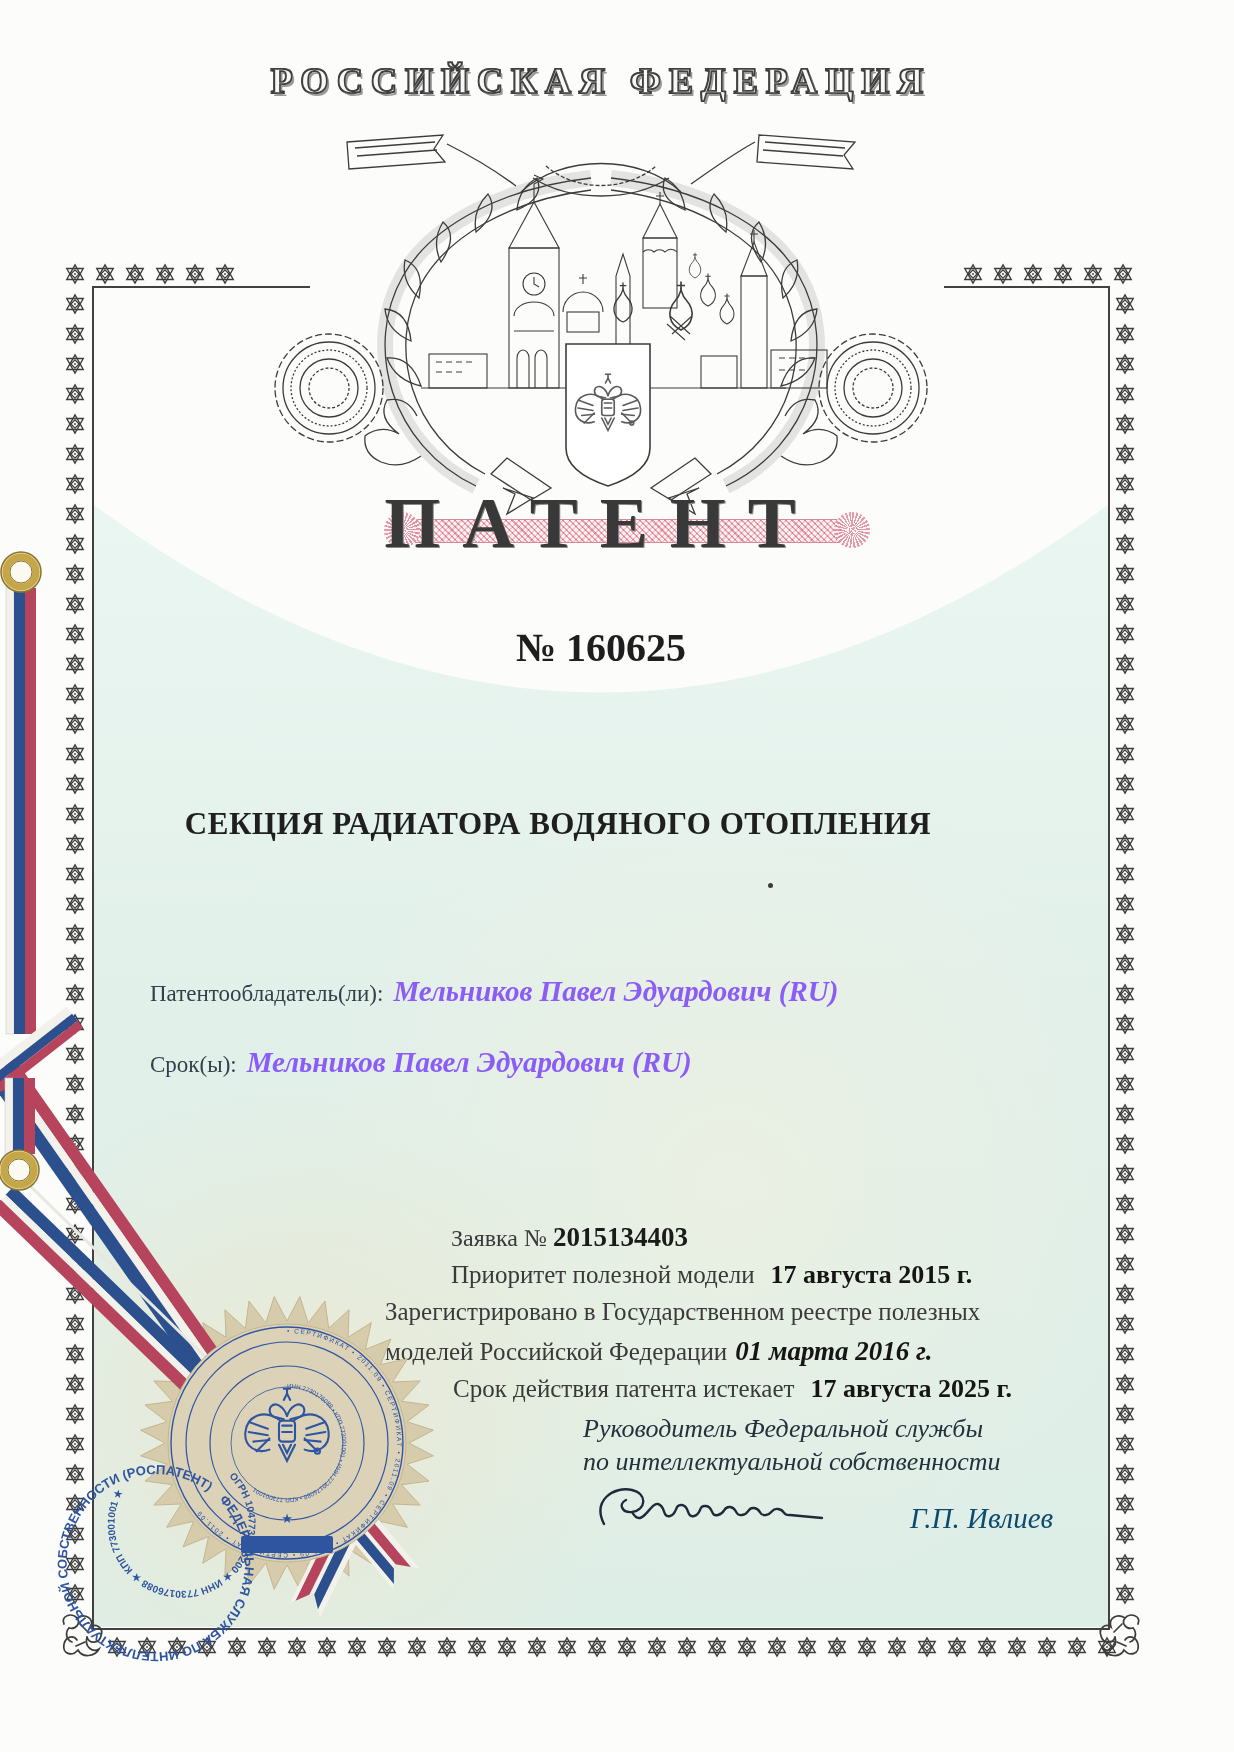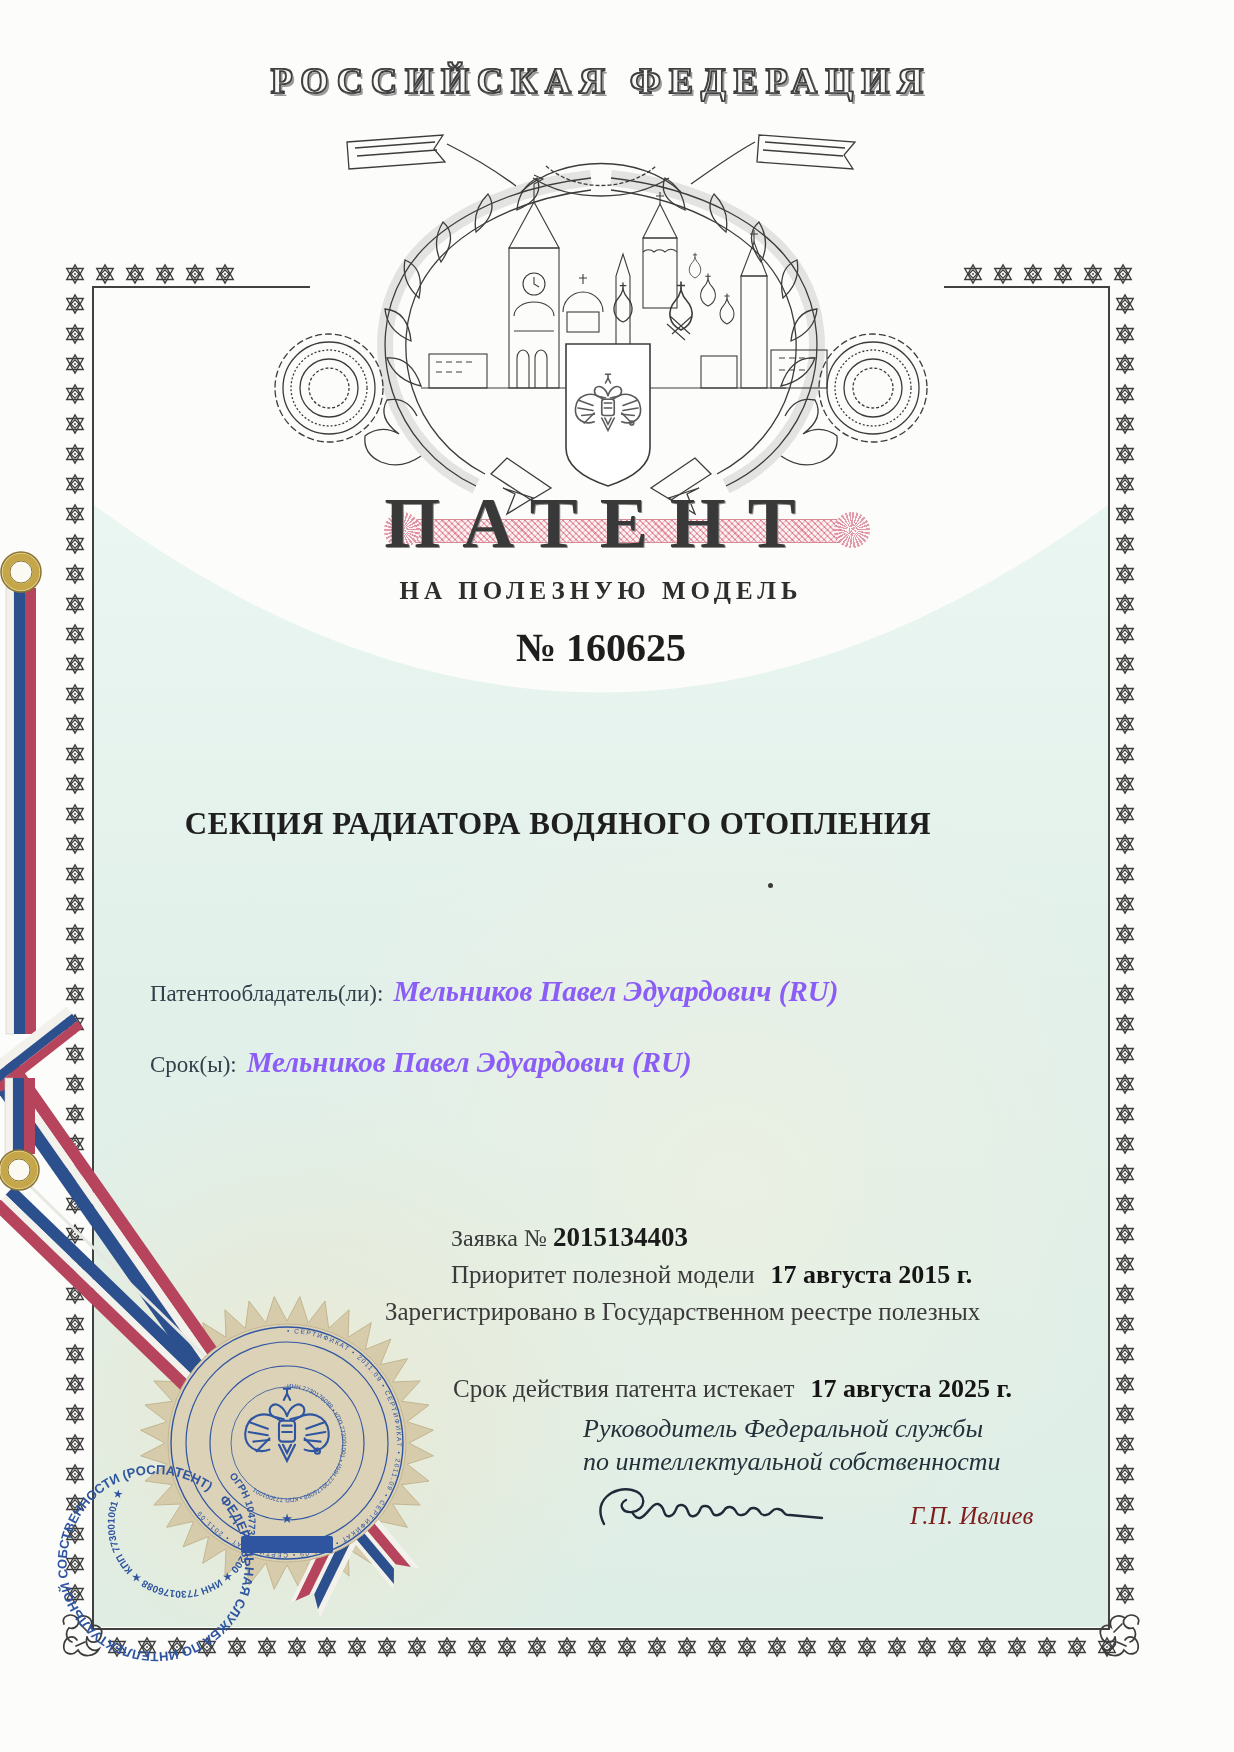--- a/index.html
+++ b/index.html
@@ -51,21 +51,21 @@
   .line-priority{position:absolute;left:451px;top:1260px;z-index:4;font-size:25px;color:#3a3a3a;}
   .line-reg1{position:absolute;left:385px;top:1298px;z-index:4;font-size:25px;color:#3a3a3a;}
   .line-reg2{position:absolute;left:385px;top:1336px;z-index:4;font-size:25px;color:#3a3a3a;}
   .line-expiry{position:absolute;left:453px;top:1374px;z-index:4;font-size:25px;color:#3a3a3a;}
   .date-bold{font-weight:bold;font-size:26px;color:#151515;margin-left:16px;}
   .date-bold-italic{font-weight:bold;font-style:italic;font-size:27px;color:#151515;margin-left:8px;}
 
   .sig-role{position:absolute;left:583px;top:1412px;z-index:4;font-style:italic;font-size:26px;
     line-height:33px;color:#23313b;}
   #signature{position:absolute;left:590px;top:1480px;z-index:4;}
-  .sig-name{position:absolute;left:910px;top:1502px;z-index:4;font-style:italic;font-size:25px;color:#7f1d1d;}
+  .sig-name{position:absolute;left:910px;top:1502px;z-index:4;font-style:italic;font-size:29px;color:#0c4a6e;}
 
   #sealrib{position:absolute;left:0;top:0;z-index:6;pointer-events:none;}
   .seal-ring-text{font-family:"Liberation Sans",sans-serif;font-weight:bold;fill:#2f55a0;}
   .seal-ring-micro{font-family:"Liberation Sans",sans-serif;fill:#2f55a0;}
 </style>
 </head>
 <body>
 
 <svg width="0" height="0" style="position:absolute">
   <defs>
@@ -632,40 +632,42 @@
 
       <path d="M295,218 h84 v104 q0,24 -42,38 q-42,-14 -42,-38 z" fill="#ffffff" stroke-width="1.6"></path>
       <use href="#eagle-g" transform="translate(337,282) scale(1.25)" style="color:#5a5a5a"></use>
     </g>
   </svg>
 
   <div class="patent-band"></div>
   <div class="band-rosette" style="left:384px;"></div>
   <div class="band-rosette" style="left:834px;"></div>
   <div class="patent-title">ПАТЕНТ</div>
-  <div class="patent-subtitle">НА ПОЛЕЗНУЮ МОДЕЛЬ</div>
   <div class="patent-number"><span>№</span> <span>160625</span></div>
 
   <div class="invention-title">СЕКЦИЯ РАДИАТОРА ВОДЯНОГО ОТОПЛЕНИЯ</div>
   <div class="sep-dot"></div>
 
   <div class="holder-line">
     <span>Патентообладатель(ли):</span><span class="person-name">Мельников Павел Эдуардович (RU)</span>
   </div>
   <div class="author-line">
     <span>Срок(ы):</span><span class="person-name">Мельников Павел Эдуардович (RU)</span>
   </div>
 
   <div class="line-app">
     <span>Заявка №</span><span class="num-bold">2015134403</span>
   </div>
   <div class="line-priority">
     <span>Приоритет полезной модели</span><span class="date-bold">17 августа 2015 г.</span>
   </div>
   <div class="line-reg1">Зарегистрировано в Государственном реестре полезных</div>
+  <div class="line-reg2">
+    <span>моделей Российской Федерации</span><span class="date-bold-italic">01 марта 2016 г.</span>
+  </div>
   <div class="line-expiry">
     <span>Срок действия патента истекает</span><span class="date-bold">17 августа 2025 г.</span>
   </div>
 
   <div class="sig-role">
     <div>Руководитель Федеральной службы</div>
     <div>по интеллектуальной собственности</div>
   </div>
   <svg id="signature" width="300" height="70" viewBox="0 0 300 70">
     <path d="M14,44 C2,20 24,6 42,10 C58,14 56,30 42,32 C32,33 28,24 36,20 M42,32 C52,50 60,22 68,24 C76,26 72,38 80,36 C88,34 84,24 92,25 C100,26 96,38 104,36 C112,34 108,25 116,26 C124,27 120,37 128,35 C136,33 133,26 140,27 C148,28 144,36 152,35 C160,34 157,27 164,28 C172,29 168,36 176,35 C183,34 181,28 188,29 C196,30 192,36 200,35 L232,38" fill="none" stroke="#1f2a38" stroke-width="2.4" stroke-linecap="round"></path>

